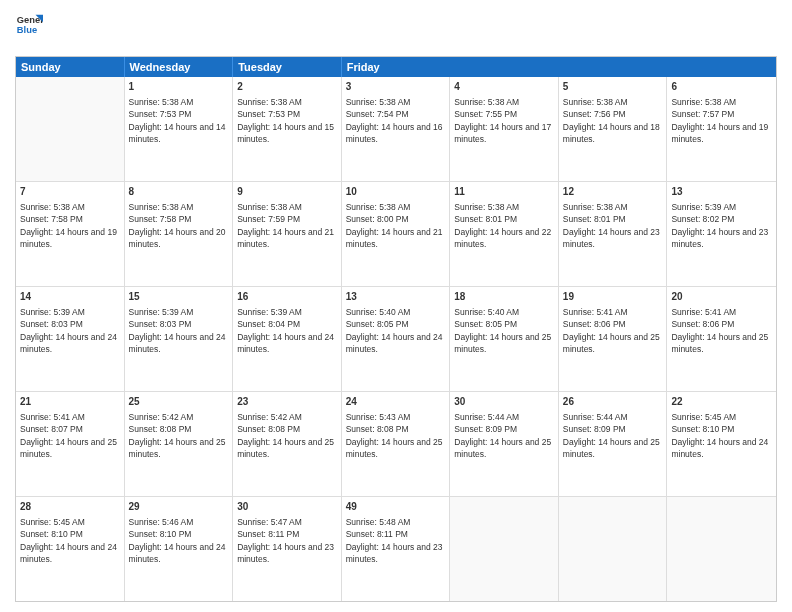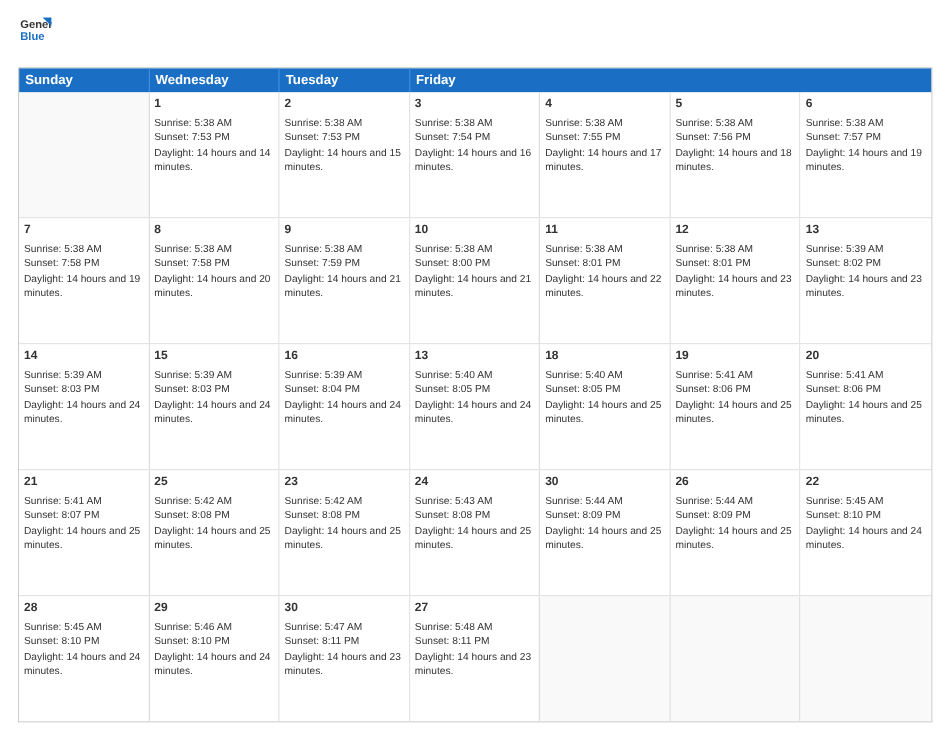--- a/index.html
+++ b/index.html
@@ -253,21 +253,21 @@
           </div>
           <div class="cal-cell">
             <span class="day-num">29</span>
             <div class="cell-text">Sunrise: 5:46 AM<br>Sunset: 8:10 PM<br>Daylight: 14 hours and 24 minutes.</div>
           </div>
           <div class="cal-cell">
             <span class="day-num">30</span>
             <div class="cell-text">Sunrise: 5:47 AM<br>Sunset: 8:11 PM<br>Daylight: 14 hours and 23 minutes.</div>
           </div>
           <div class="cal-cell">
-            <span class="day-num">27</span>
+            <span class="day-num">49</span>
             <div class="cell-text">Sunrise: 5:48 AM<br>Sunset: 8:11 PM<br>Daylight: 14 hours and 23 minutes.</div>
           </div>
           <div class="cal-cell empty"></div>
           <div class="cal-cell empty"></div>
           <div class="cal-cell empty"></div>
         </div>
       </div>
   </div>
 </div>
 

